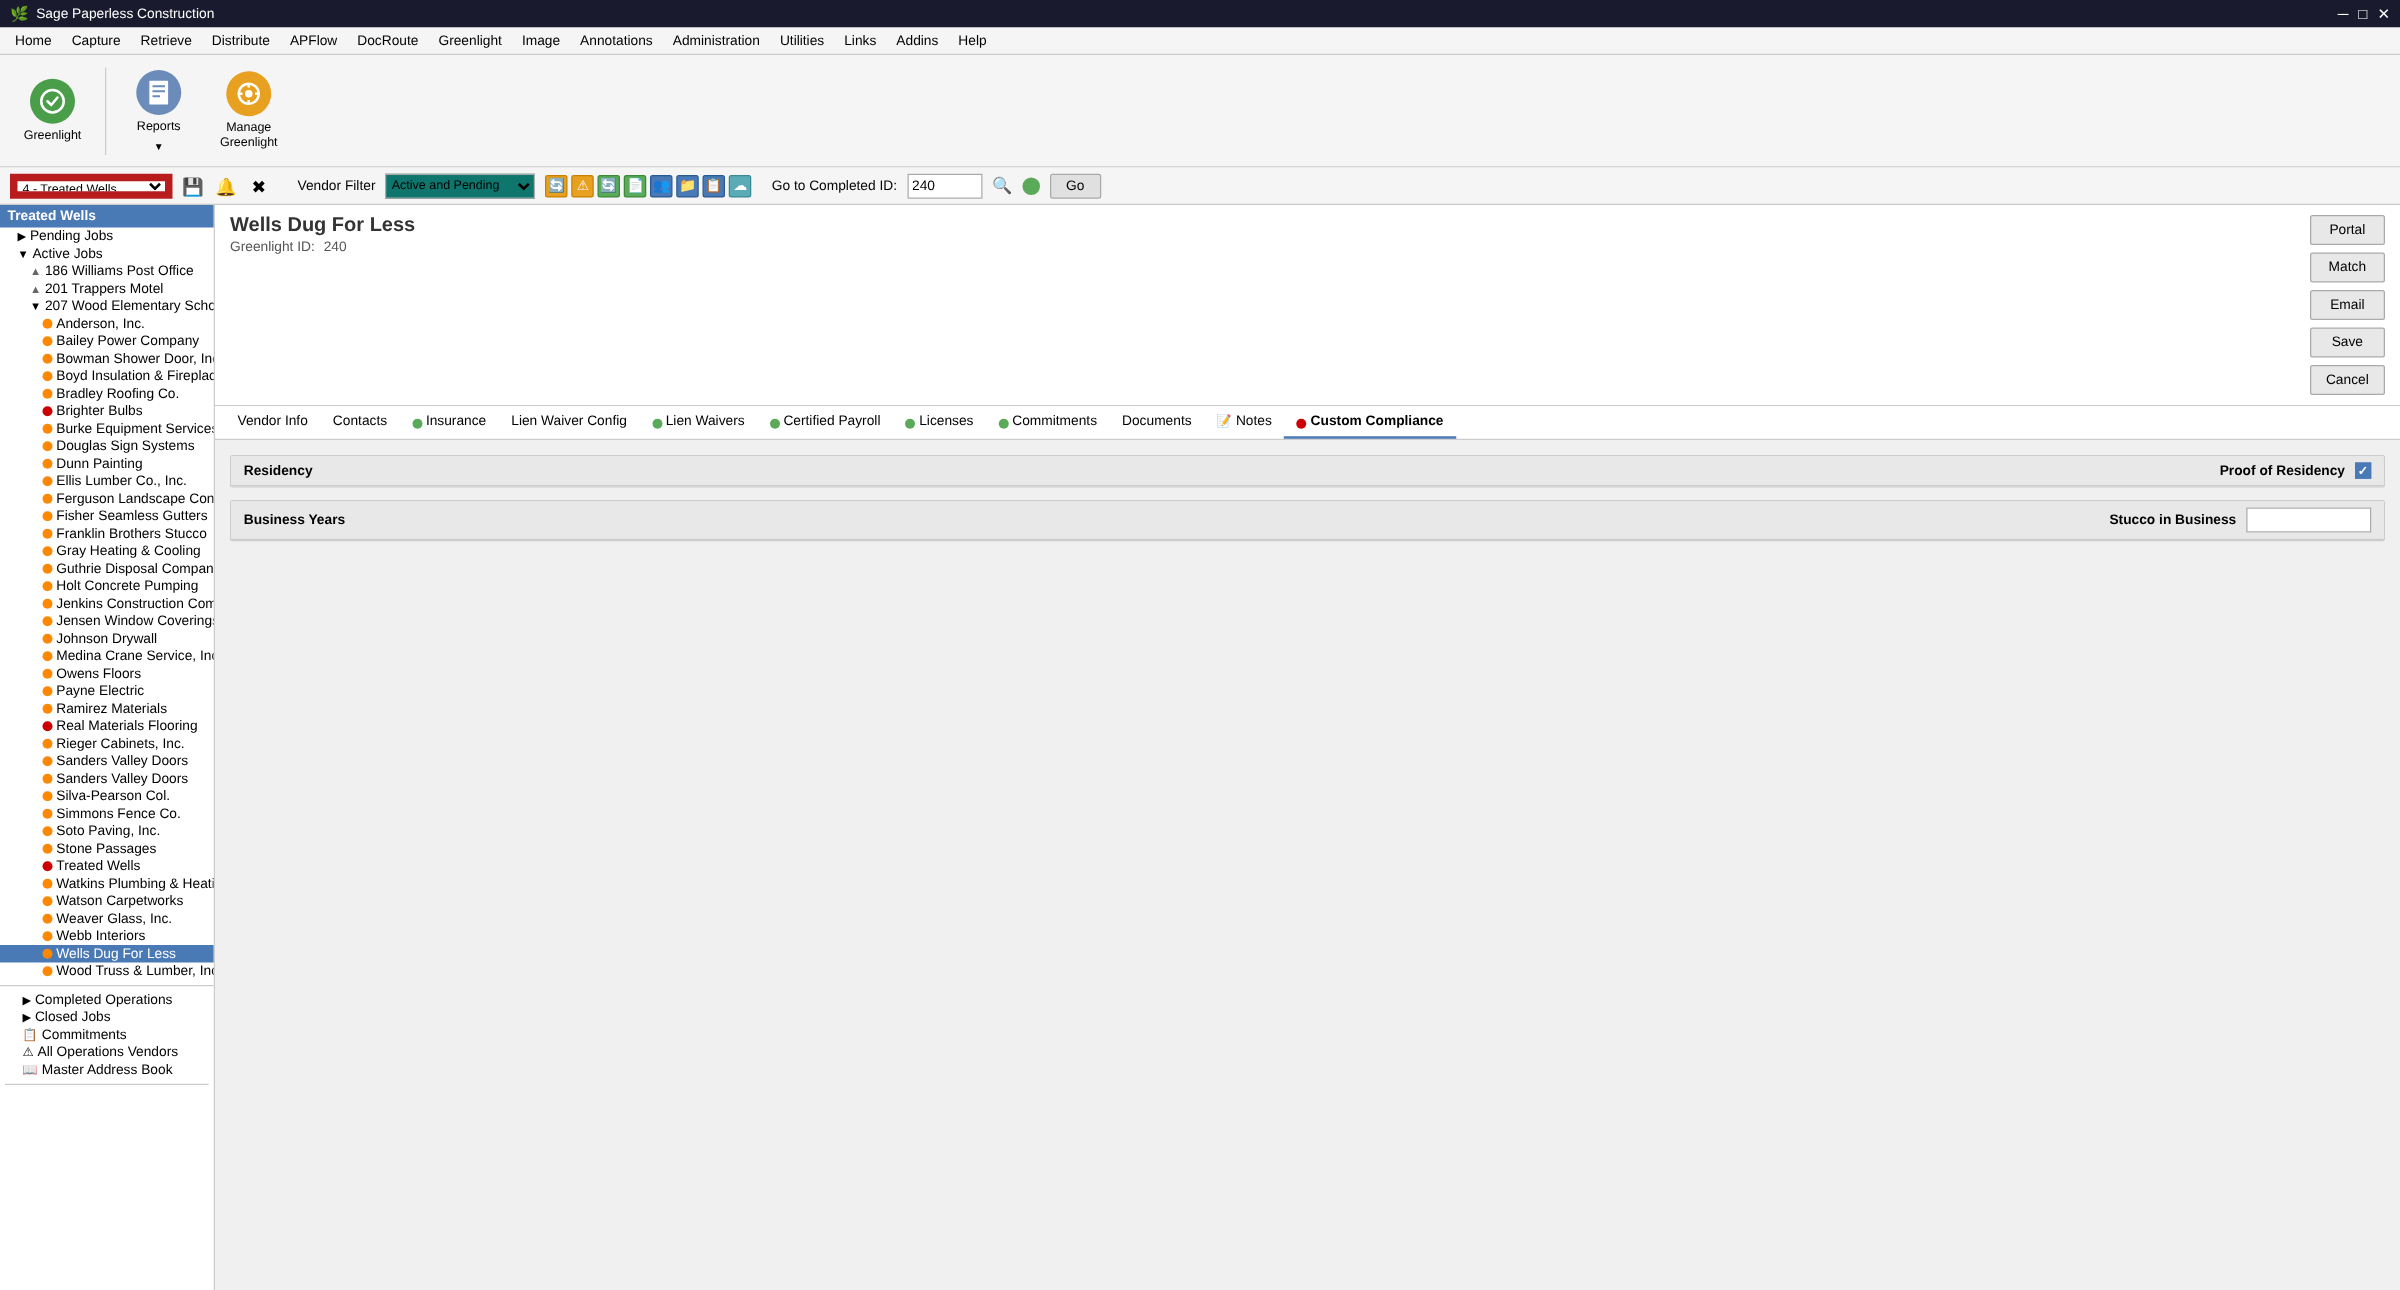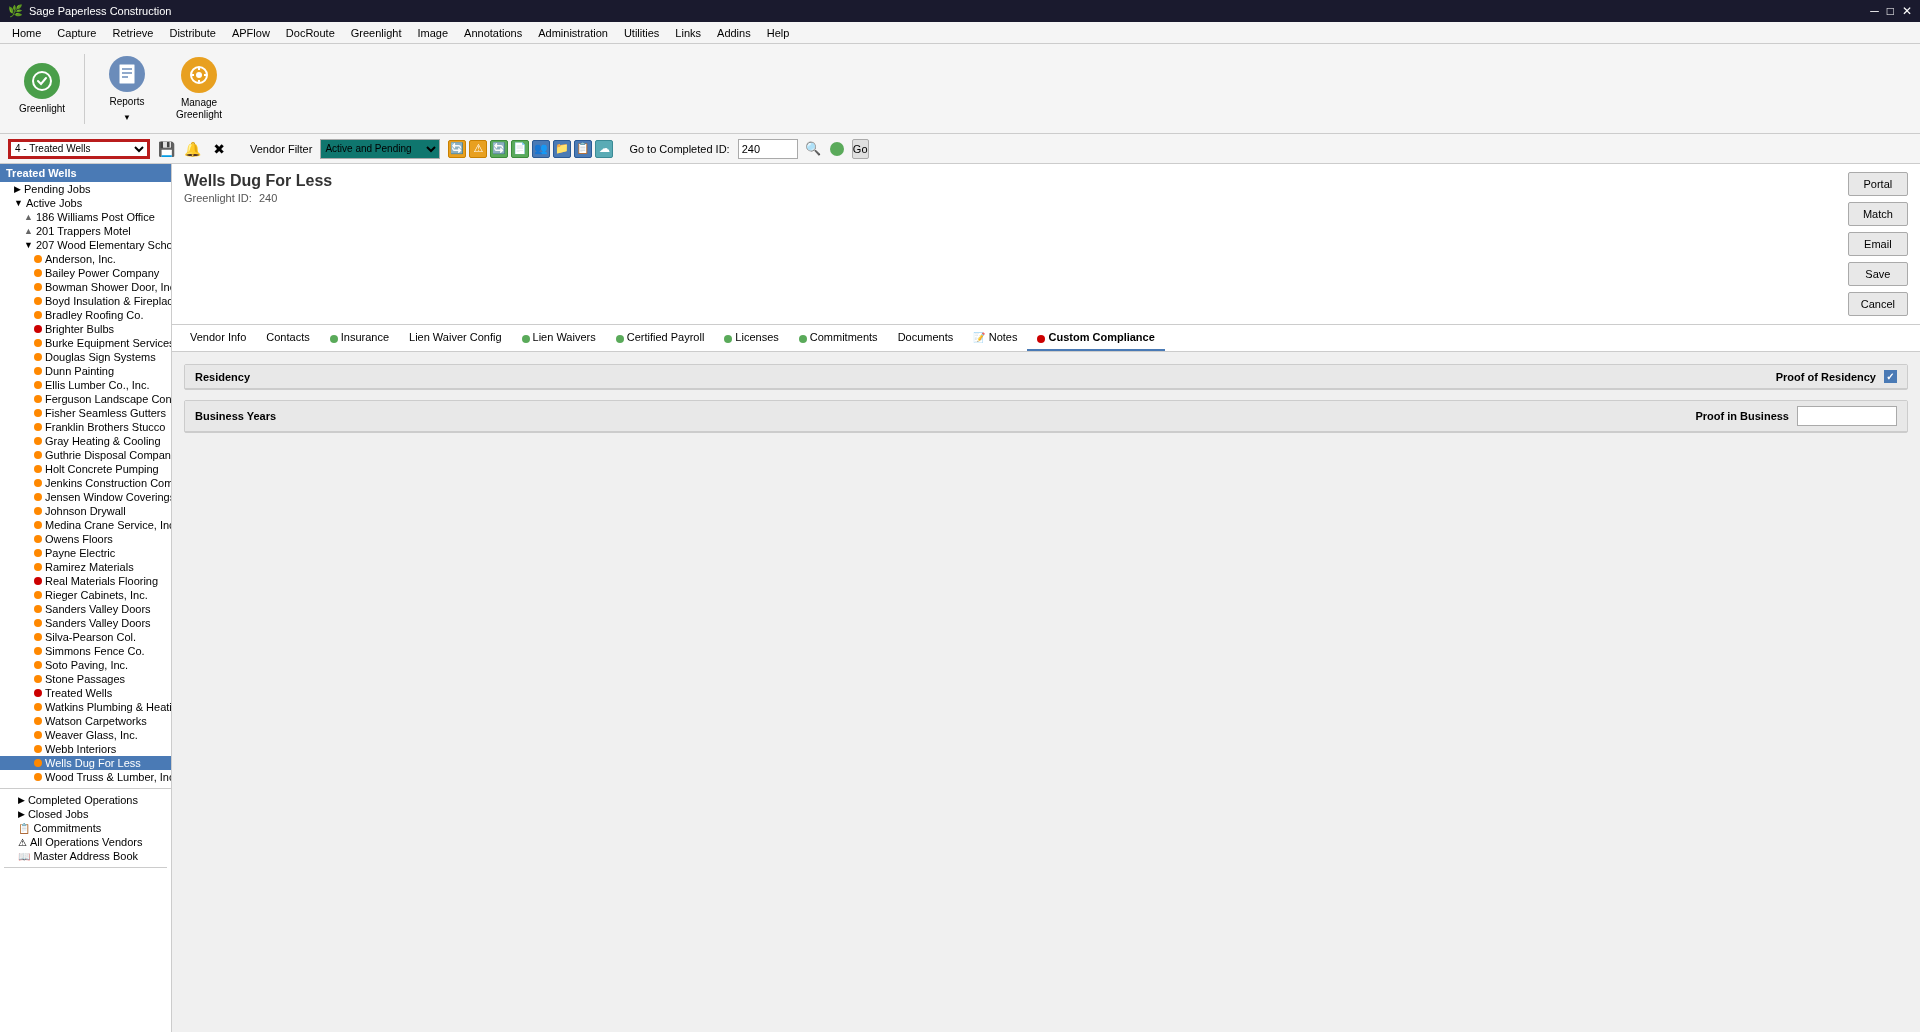--- a/index.html
+++ b/index.html
@@ -19,27 +19,27 @@
     #toolbar { background: #f5f5f5; border-bottom: 1px solid #ccc; height: 90px; display: flex; align-items: center; padding: 4px 8px; gap: 4px; }
     .toolbar-btn { display: flex; flex-direction: column; align-items: center; justify-content: center; width: 68px; height: 78px; border: 1px solid transparent; cursor: pointer; border-radius: 2px; font-size: 10px; gap: 4px; }
     .toolbar-btn .icon-circle { width: 36px; height: 36px; border-radius: 50%; display: flex; align-items: center; justify-content: center; font-size: 18px; }
     .toolbar-divider { width: 1px; height: 70px; background: #ccc; margin: 0 4px; }
     .greenlight-icon { background: #4a9e4a; color: white; }
     .reports-icon { background: #6b8cba; color: white; }
     .manage-icon { background: #e8a020; color: white; }
     
     
     #subtoolbar { background: #f5f5f5; border-bottom: 1px solid #ccc; height: 30px; display: flex; align-items: center; padding: 0 8px; gap: 8px; }
-    #project-dropdown { width: 142px; height: 20px; font-size: 10px; border: 3px solid #b91c1c; background: white; }
+    #project-dropdown { width: 130px; height: 20px; font-size: 10px; border: 6px solid #b91c1c; background: white; }
     .action-icons { display: flex; gap: 3px; align-items: center; }
     .action-icon { width: 18px; height: 18px; border: 1px solid #aaa; border-radius: 2px; display: flex; align-items: center; justify-content: center; cursor: pointer; font-size: 11px; }
     .filter-dropdown { height: 20px; font-size: 10px; border: 1px solid #aaa; background: #0f766e; width: 120px; }
     #greenlight-id-input { width: 60px; height: 20px; font-size: 11px; border: 1px solid #aaa; padding: 1px 3px; }
     .search-icon-btn { cursor: pointer; font-size: 13px; }
-    .go-btn { height: 20px; padding: 0 0; font-size: 11px; background: #e0e0e0; border: 1px solid #aaa; cursor: pointer; border-radius: 2px; }
+    .go-btn { height: 20px; padding: 0 12px; font-size: 11px; background: #e0e0e0; border: 1px solid #aaa; cursor: pointer; border-radius: 2px; }
     .status-circle { width: 14px; height: 14px; border-radius: 50%; background: #5aaa5a; display: inline-block; }
     
     
     #main { display: flex; height: calc(1032px - 22px - 22px - 90px - 30px); }
     
     
     #left-panel { width: 172px; background: white; border-right: 1px solid #ccc; overflow-y: auto; font-size: 11px; }
     #left-panel-header { background: #4a7ab5; color: white; padding: 3px 6px; font-weight: bold; font-size: 11px; }
     .tree-item { padding: 1px 4px; cursor: pointer; white-space: nowrap; overflow: hidden; text-overflow: ellipsis; display: flex; align-items: center; gap: 3px; }
     .tree-item.selected { background: #4a7ab5; color: white; }
@@ -464,21 +464,21 @@
             <span>Proof of Residency</span>
             <div class="checkbox-blue">✓</div>
           </div>
         </div>
       </div>
 
       <div class="section-box">
         <div class="section-header">
           <span>Business Years</span>
           <div style="display:flex;align-items:center;gap:8px;">
-            <span>Proof in Business</span>
+            <span>Stucco in Business</span>
             <input type="text" class="years-input" value="" style="">
           </div>
         </div>
       </div>
 
     </div>
   </div>
 </div>
 
 </body></html>

